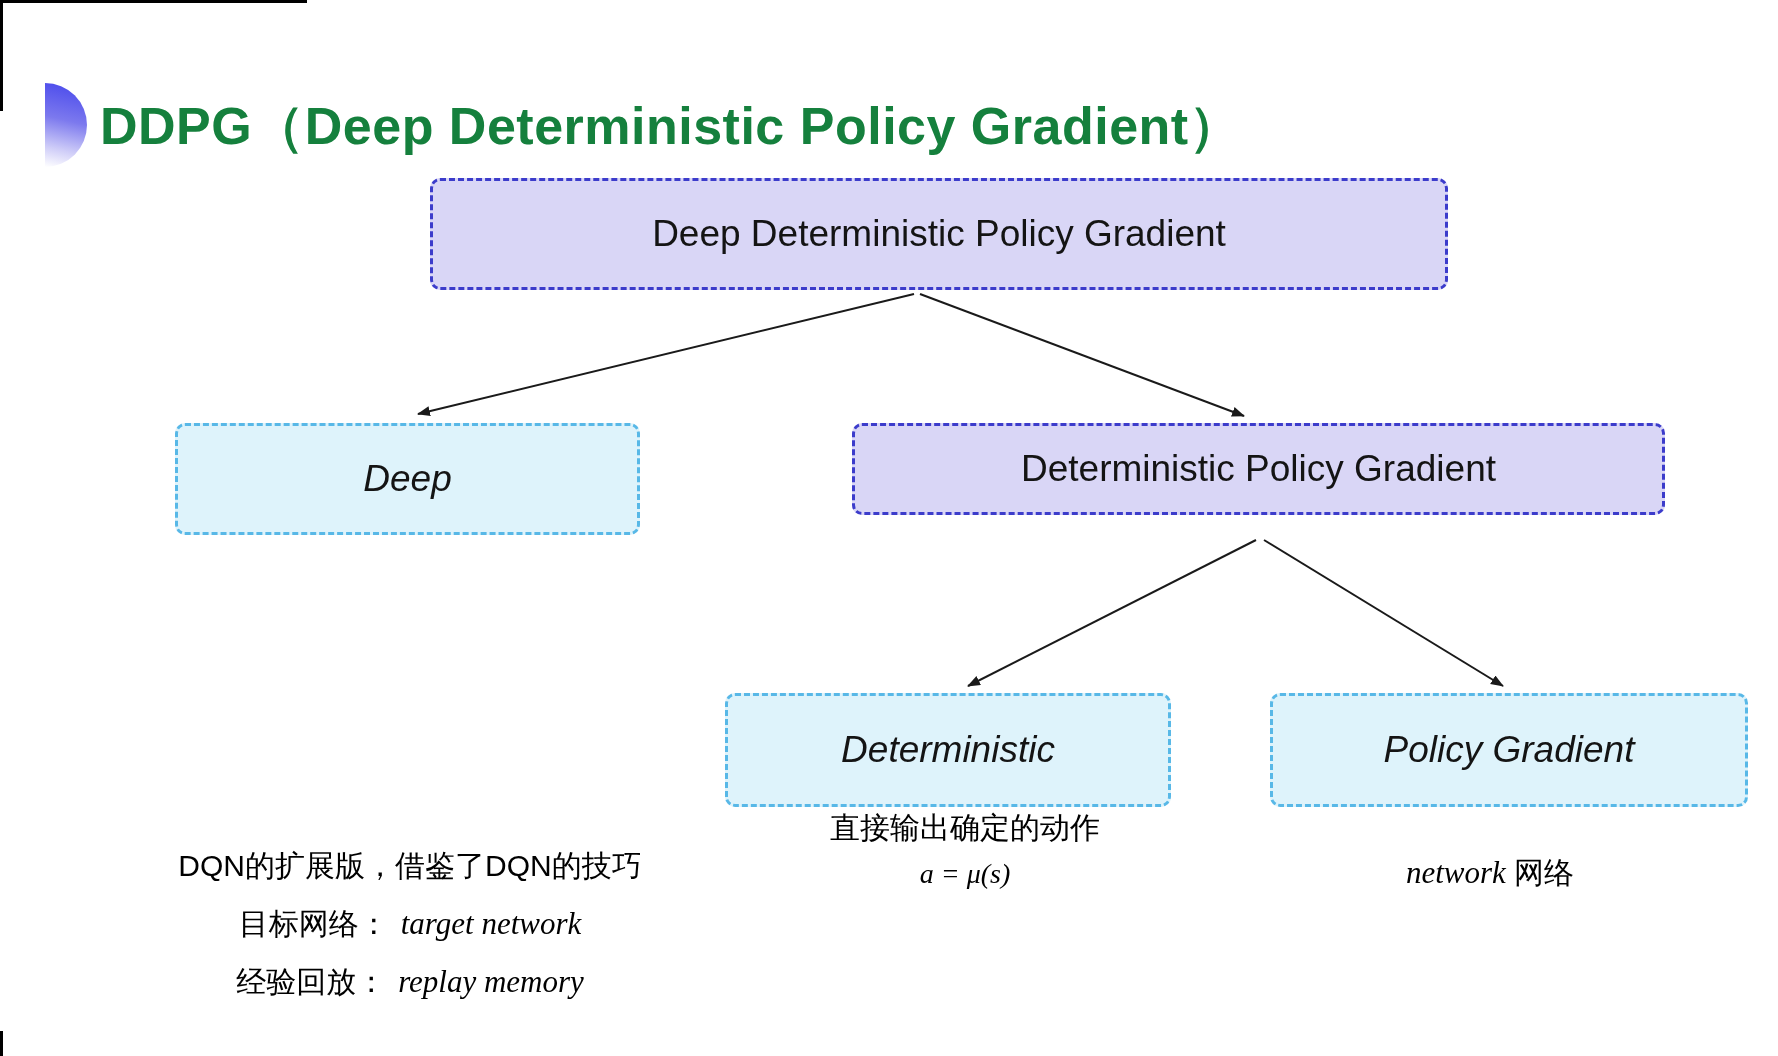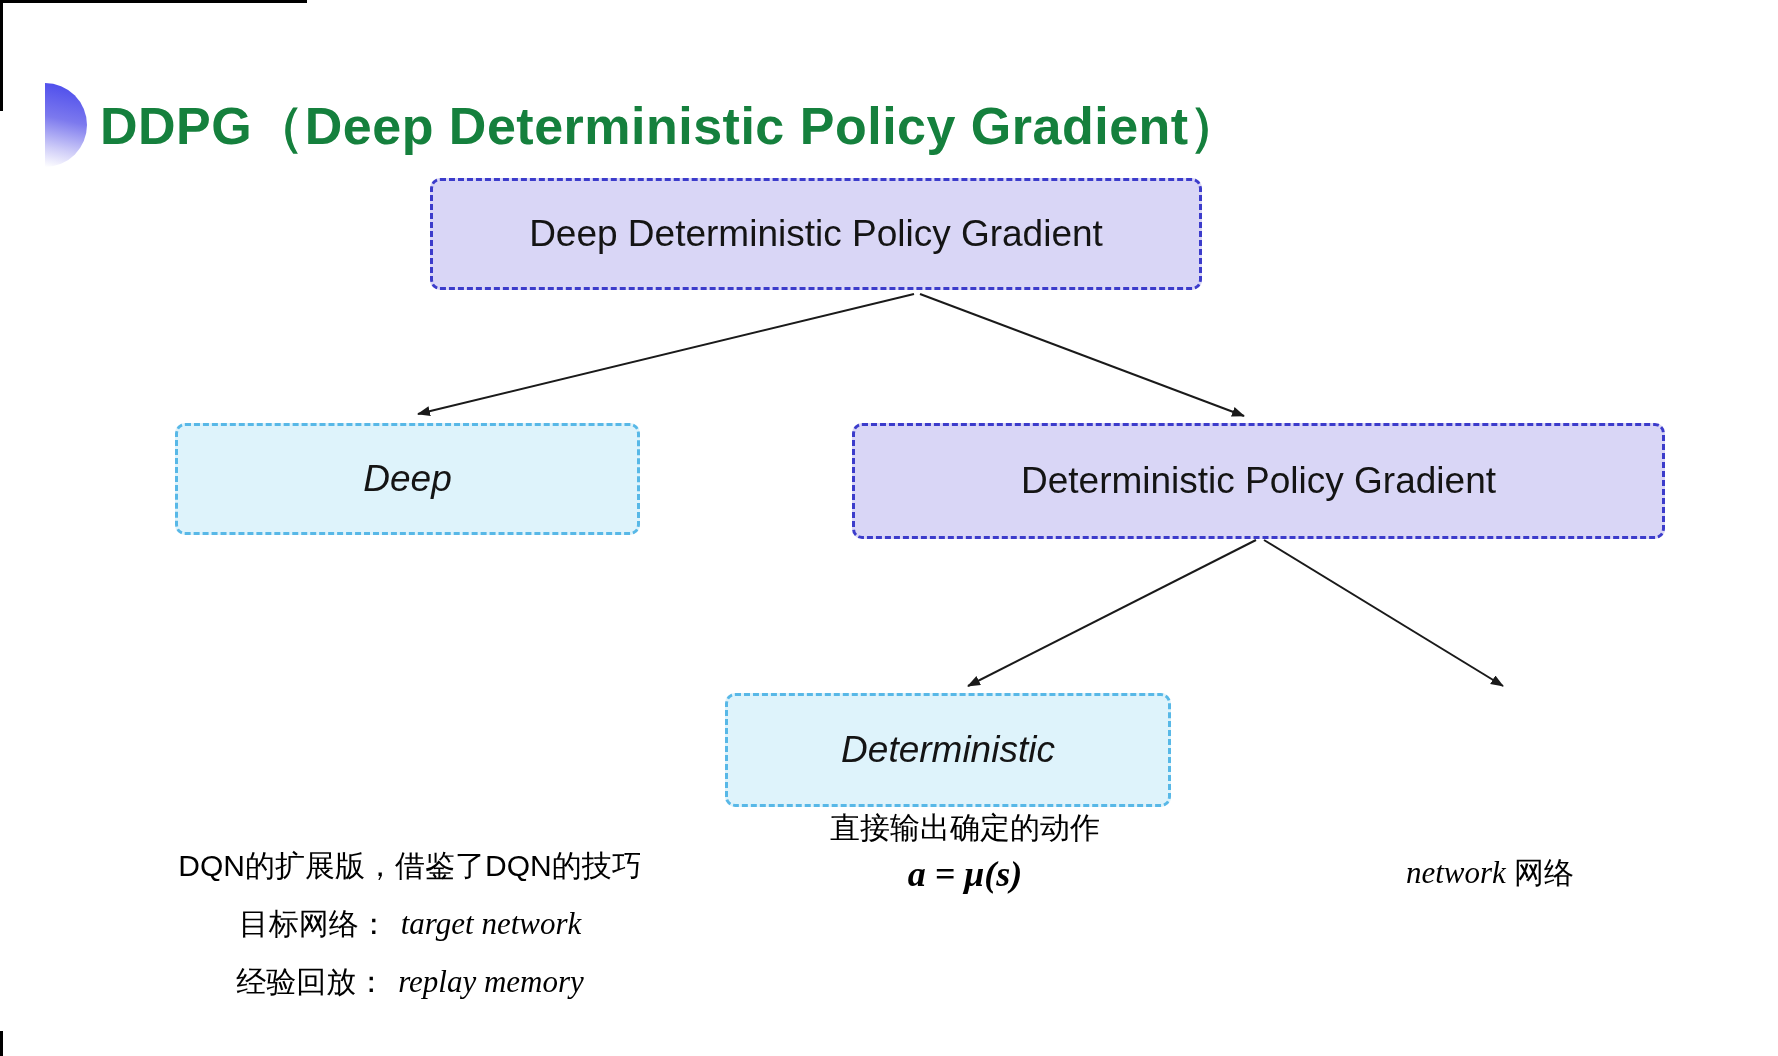--- a/index.html
+++ b/index.html
@@ -32,42 +32,42 @@
   
   .node{
     position:absolute;box-sizing:border-box;
     display:flex;align-items:center;justify-content:center;
     border-radius:10px;
     font-size:37px;font-weight:500;color:#141414;
     white-space:nowrap;
   }
   .node.purple{background:#d9d6f6;border:3px dashed #3c3ccb;}
   .node.cyan{background:#def3fb;border:3px dashed #58b8e7;font-style:italic;}
-  #node-root{left:430px;top:178px;width:772px;height:112px;}
+  #node-root{left:430px;top:178px;width:1018px;height:112px;}
   #node-deep{left:175px;top:423px;width:465px;height:112px;}
-  #node-dpg{left:852px;top:423px;width:813px;height:116px;}
+  #node-dpg{left:852px;top:423px;width:813px;height:92px;}
   #node-deterministic{left:725px;top:693px;width:446px;height:114px;}
   #node-policy-gradient{left:1270px;top:693px;width:478px;height:114px;}
 
   
   #arrows{position:absolute;left:0;top:0;width:1778px;height:1056px;pointer-events:none;}
   #arrows line{stroke:#1a1a1a;stroke-width:2px;}
 
   
   .note{position:absolute;text-align:center;font-size:30px;color:#000000;}
   .note .ln{white-space:nowrap;}
   #note-deep{left:140px;top:837px;width:540px;line-height:58px;}
   #note-deterministic{left:770px;top:805px;width:390px;line-height:46px;}
   #note-policy{left:1295px;top:850px;width:390px;line-height:46px;}
   .math{
     font-family:"Liberation Serif", serif;
     font-style:italic;font-size:31px;
   }
   .gap-left{margin-left:12px;}
-  #formula{font-size:36px;font-weight:bold;}
+  #formula{font-size:28px;}
 </style>
 </head>
 <body>
 
 <div id="stage">
 
   <div class="frame-line" id="frame-top"></div>
   <div class="frame-line" id="frame-left-top"></div>
   <div class="frame-line" id="frame-left-bottom"></div>
 
@@ -91,20 +91,23 @@
   </div>
   <div class="node cyan" id="node-deep">
     <span>Deep</span>
   </div>
   <div class="node purple" id="node-dpg">
     <span>Deterministic Policy Gradient</span>
   </div>
   <div class="node cyan" id="node-deterministic">
     <span>Deterministic</span>
   </div>
+  <div class="node cyan" id="node-policy-gradient">
+    <span>Policy Gradient</span>
+  </div>
 
   <div class="note" id="note-deep">
     <div class="ln">DQN的扩展版，借鉴了DQN的技巧</div>
     <div class="ln">
       <span>目标网络：</span><span class="math gap-left">target network</span>
     </div>
     <div class="ln">
       <span>经验回放：</span><span class="math gap-left">replay memory</span>
     </div>
   </div>

